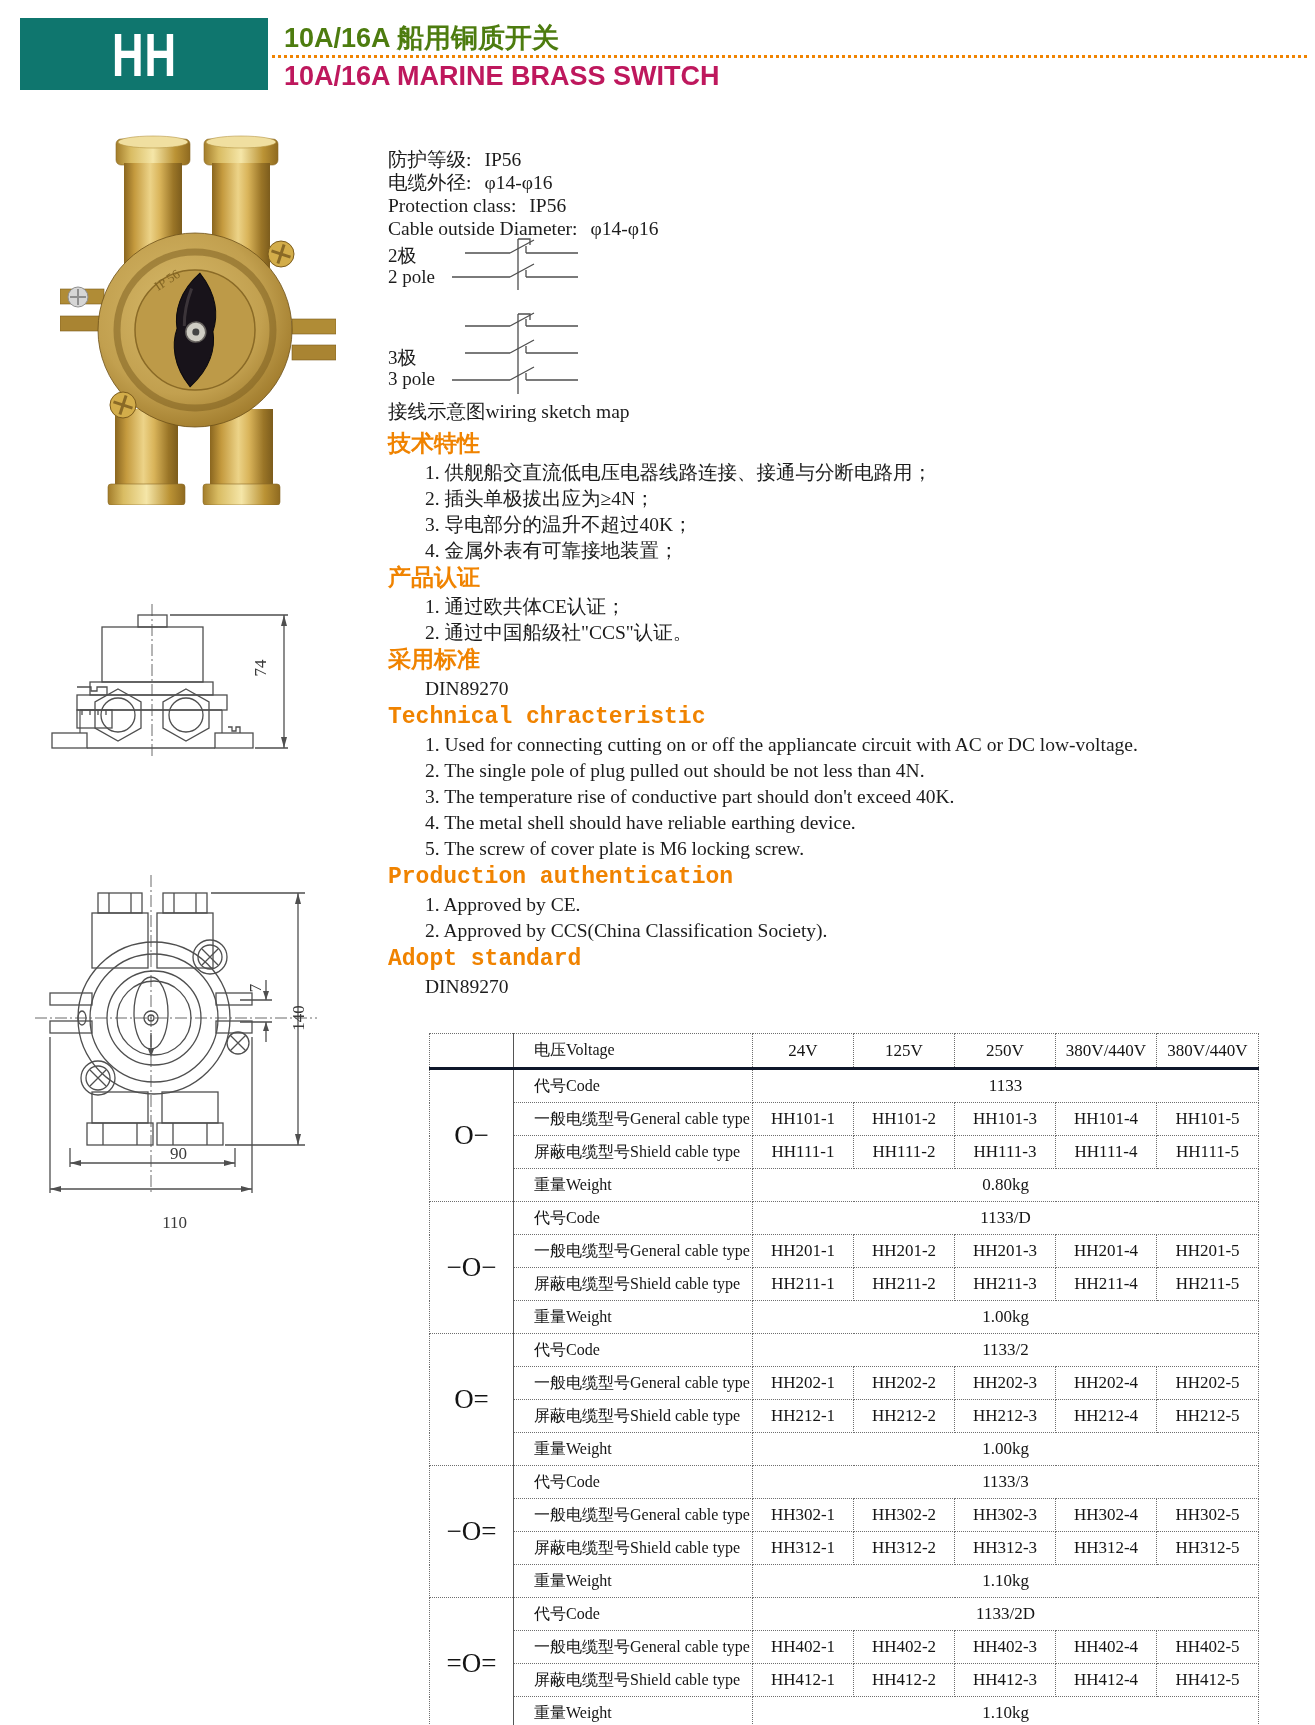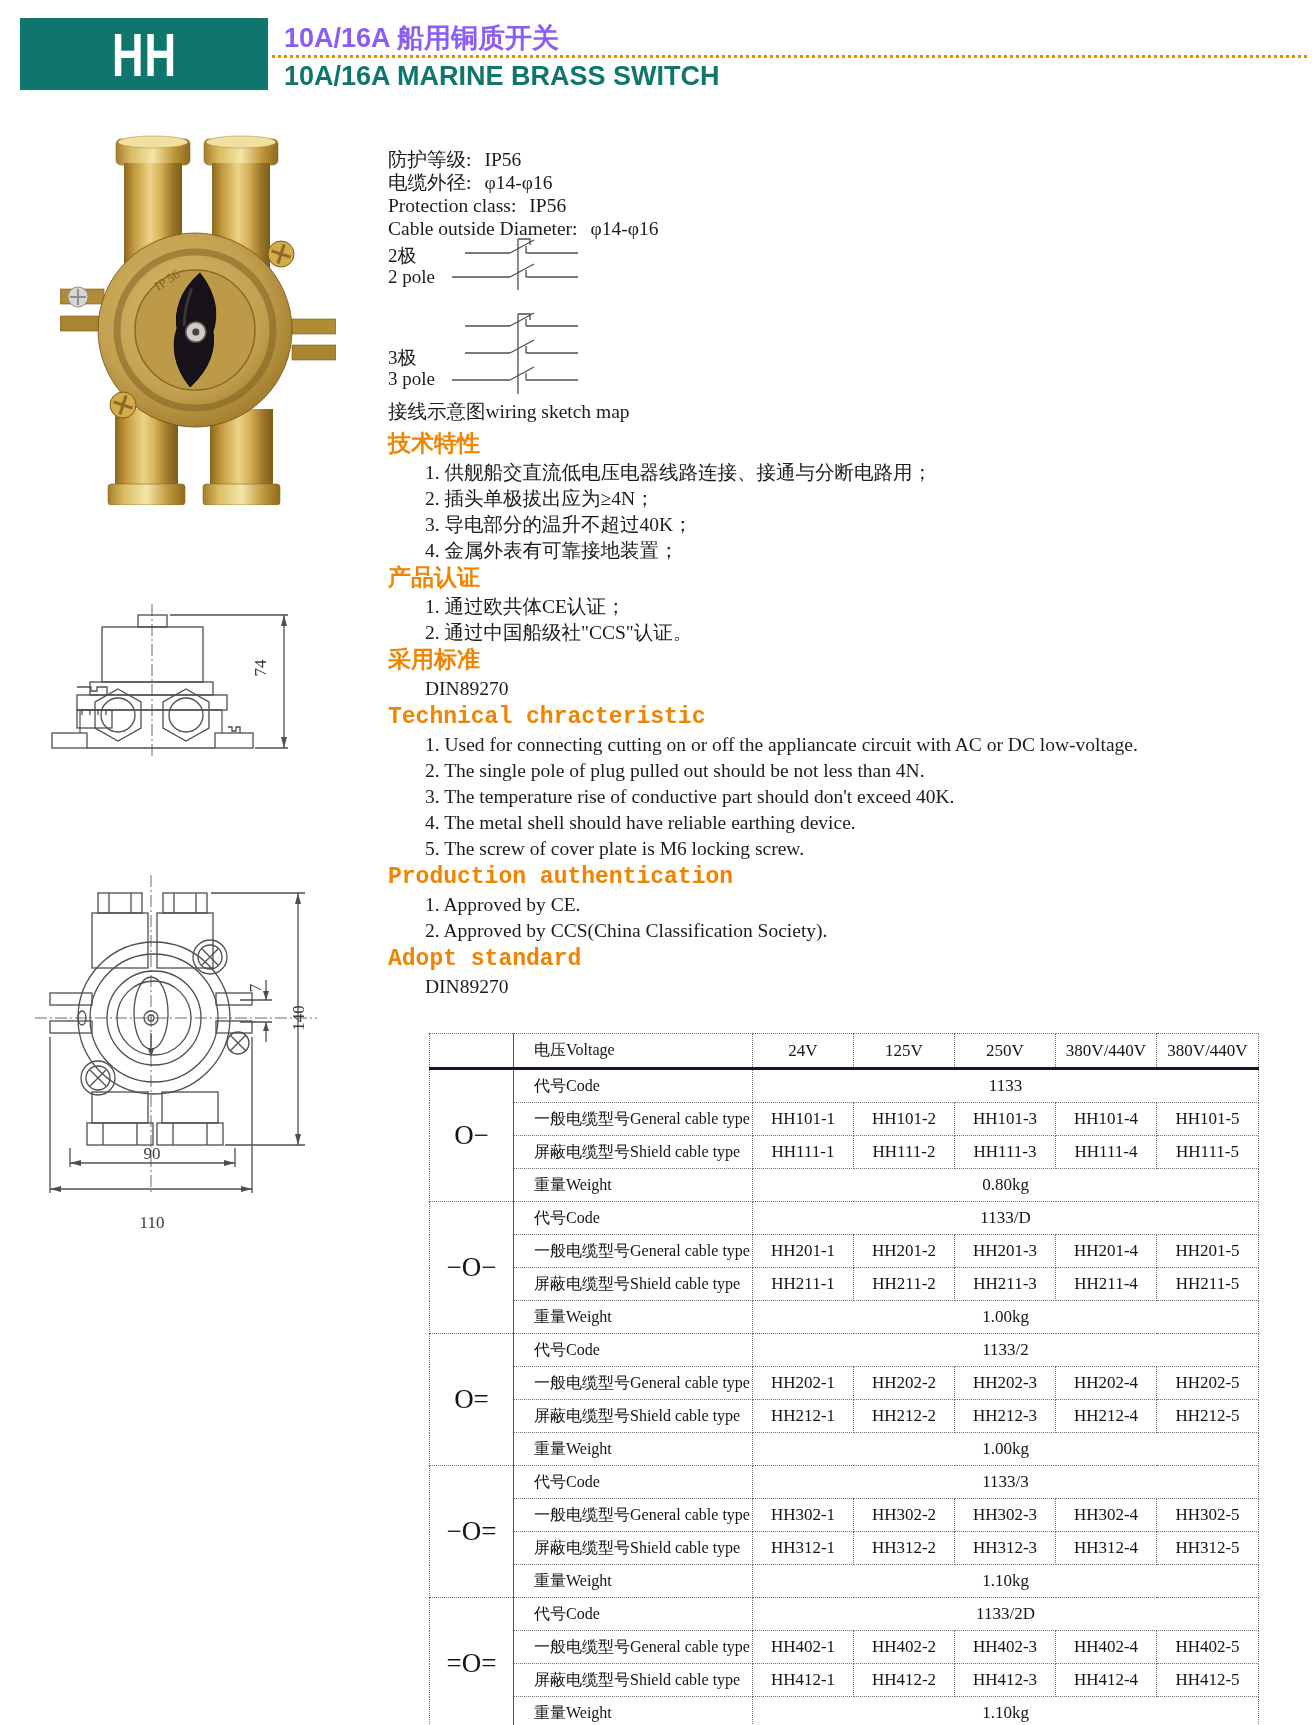--- a/index.html
+++ b/index.html
@@ -5,24 +5,24 @@
   html,body { margin:0; padding:0; background:#fff; }
   .page { position:relative; width:1315px; height:1725px; background:#ffffff;
           font-family:"Liberation Serif","DejaVu Serif",serif; color:#1c1c1c; overflow:hidden; }
 
   
   .logo-box { position:absolute; left:20px; top:18px; width:248px; height:72px; background:#0f766e;
               display:flex; align-items:center; justify-content:center; }
   .logo-text { color:#fff; font-family:"Liberation Sans",sans-serif; font-weight:bold; font-size:56px;
                transform:scale(0.78,1.08); letter-spacing:1px; }
   .title-zh { position:absolute; left:284px; top:20px; font-family:"Liberation Sans",sans-serif;
-              font-weight:bold; font-size:27px; color:#8b5cf6; white-space:nowrap; }
+              font-weight:bold; font-size:27px; color:#4d7c0f; white-space:nowrap; }
   .dotted-rule { position:absolute; left:272px; top:55px; width:1035px; height:0; border-top:3px dotted #f08300; }
   .title-en { position:absolute; left:284px; top:61px; font-family:"Liberation Sans",sans-serif;
-              font-weight:bold; font-size:27px; color:#0f766e; white-space:nowrap; }
+              font-weight:bold; font-size:27px; color:#be185d; white-space:nowrap; }
 
   
   .photo { position:absolute; left:60px; top:133px; width:276px; height:372px; }
   .drawing1 { position:absolute; left:40px; top:600px; width:260px; height:160px; }
   .drawing2 { position:absolute; left:25px; top:795px; width:300px; height:405px; }
 
   
   .spec-block { position:absolute; left:388px; top:148px; width:420px; }
   .spec-line { font-size:19.5px; line-height:23px; white-space:nowrap; }
   .spec-value { margin-left:13px; }
@@ -34,21 +34,21 @@
 
   
   .sections-column { position:absolute; left:388px; top:430px; width:880px; }
   .section-heading { font-family:Liberation Mono, monospace; font-weight:bold; font-size:23px;
                      line-height:26px; color:#f08300; margin:2px 0; white-space:nowrap; }
   .section-item { font-size:19.5px; line-height:26px; padding-left:37px; white-space:nowrap; }
 
   
   .dim { position:absolute; font-size:17px; color:#3a3a3a; }
   .dim.rot { transform:rotate(-90deg); }
-  .dim.ctr { width:70px; text-align:center; }
+  .dim.ctr { width:70px; text-align:right; }
 
   
   #spec-table { position:absolute; left:429px; top:1033px; width:829px; border-collapse:collapse;
                 table-layout:fixed; font-family:"Liberation Serif","DejaVu Serif",serif; }
   #spec-table td { border:1px dotted #6e6e6e; height:32px; font-size:17px; color:#141414;
                    overflow:hidden; white-space:nowrap; padding:0; }
   #spec-table td.lbl { padding-left:20px; font-size:16px; text-align:left; border-left:1px solid #555; }
   #spec-table td.val { text-align:center; }
   #spec-table td.sym { text-align:center; font-size:27px; }
   #spec-table tr.hdr td { border-bottom:3px solid #0f172a; height:33px; }

